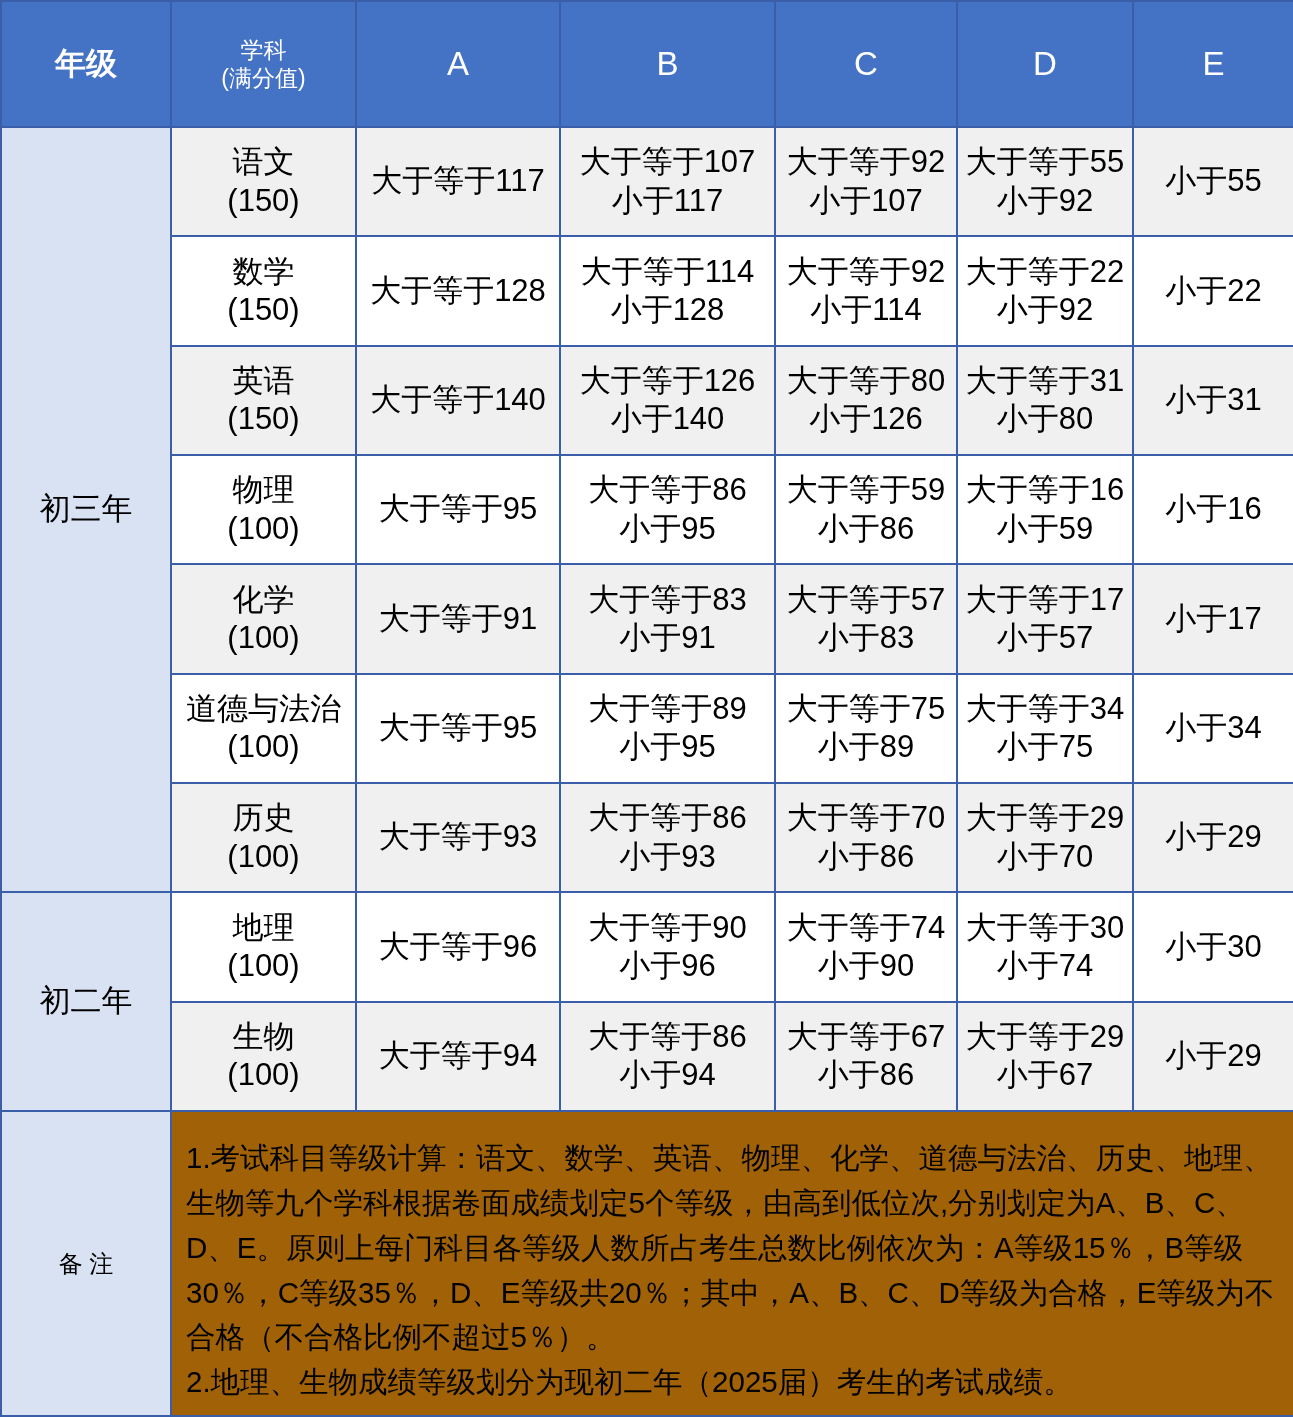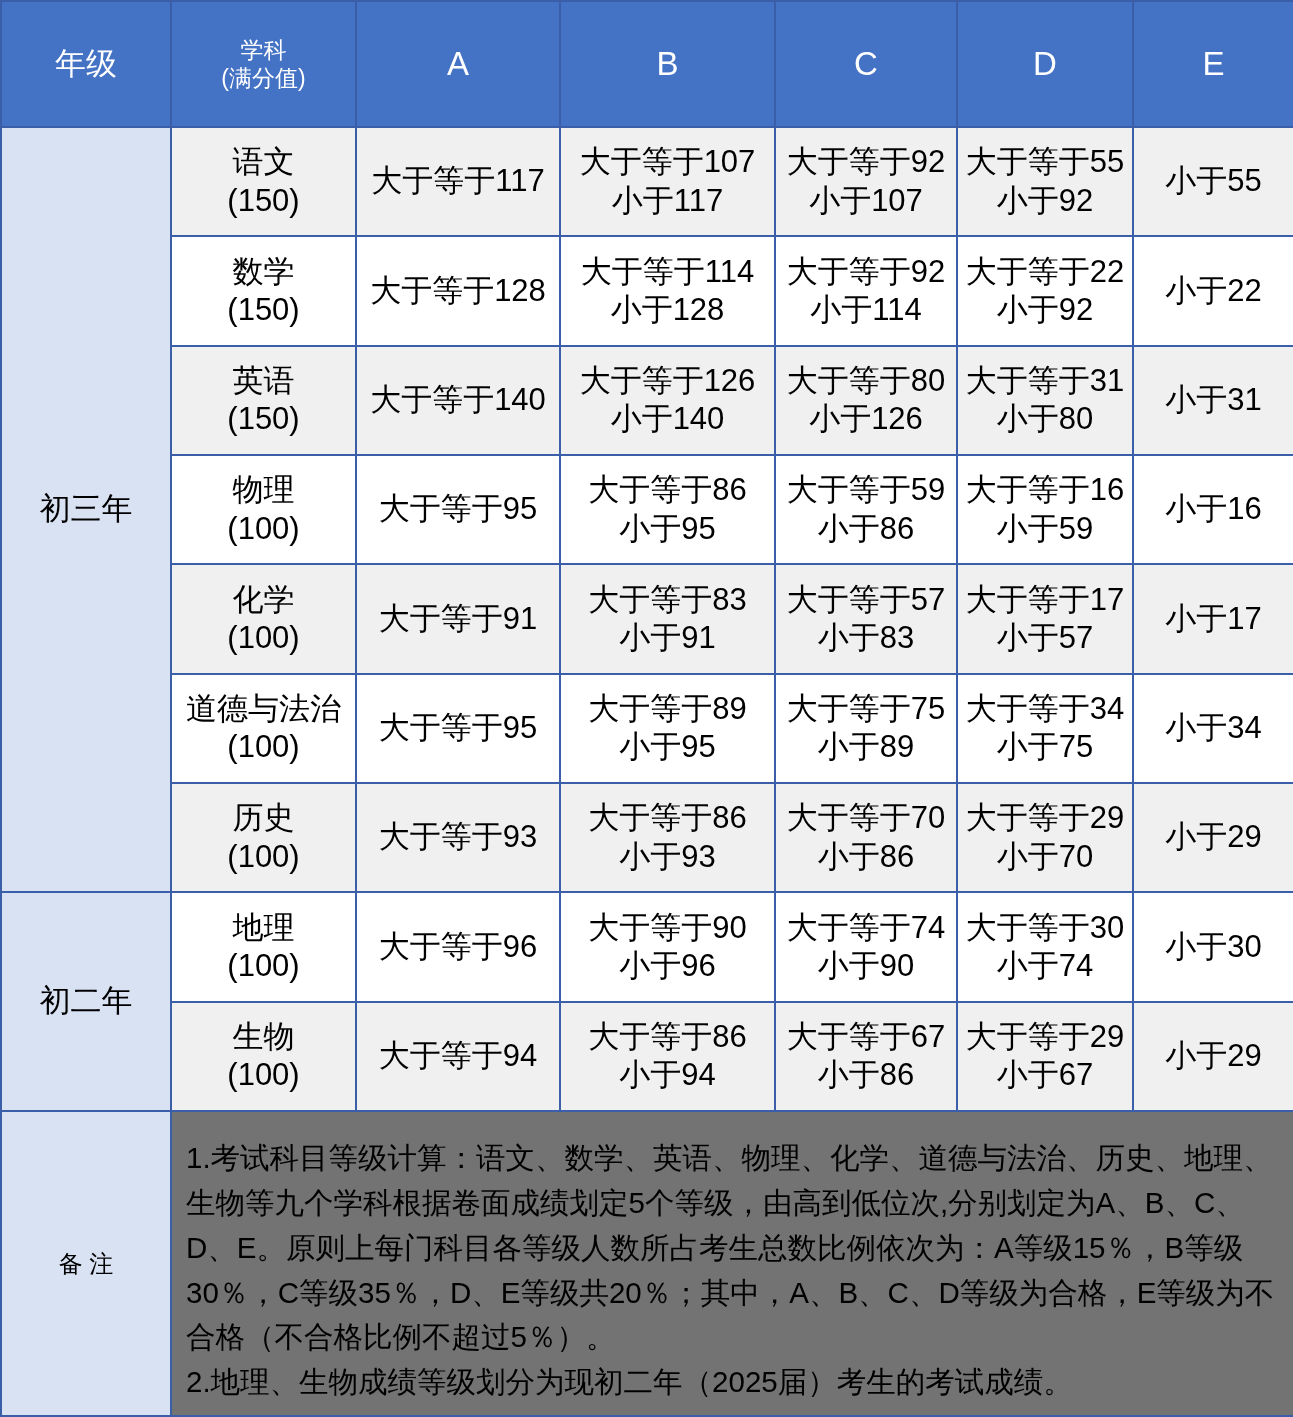--- a/index.html
+++ b/index.html
@@ -33,21 +33,21 @@
 
   
   thead th {
     background: #4472C4;
     color: #ffffff;
     font-weight: bold;
     font-size: 31px;
     line-height: 1.22;
     height: 124px;
   }
-  th.hdr-grade { font-size: 31px; }
+  th.hdr-grade { font-size: 31px; font-weight: bold; }
   th.hdr-subject { font-size: 23px; }
   th.hdr-level { font-size: 33px; }
 
   
   .col-grade    { width: 170px; }
   .col-subject  { width: 185px; }
   .col-a        { width: 204px; }
   .col-b        { width: 215px; }
   .col-c        { width: 182px; }
   .col-d        { width: 176px; }
@@ -81,21 +81,21 @@
   .range-line { display: block; white-space: nowrap; }
 
   
   td.notes-label {
     background: #D9E2F3;
     font-size: 24px;
     letter-spacing: 0.28em;
     text-indent: 0.28em;
   }
   td.notes-body {
-    background: #737373;
+    background: #a16207;
     text-align: left;
     vertical-align: top;
     padding: 24px 14px 10px 14px;
     font-size: 29.5px;
     line-height: 1.52;
   }
   .note-item { display: block; }
 </style>
 </head>
 <body>

